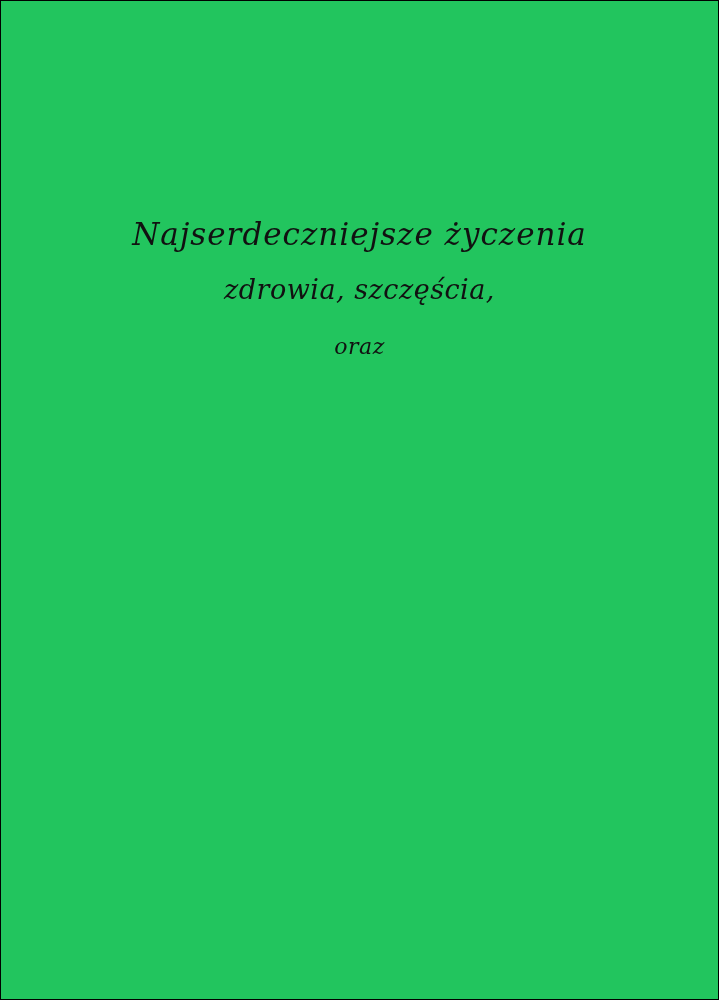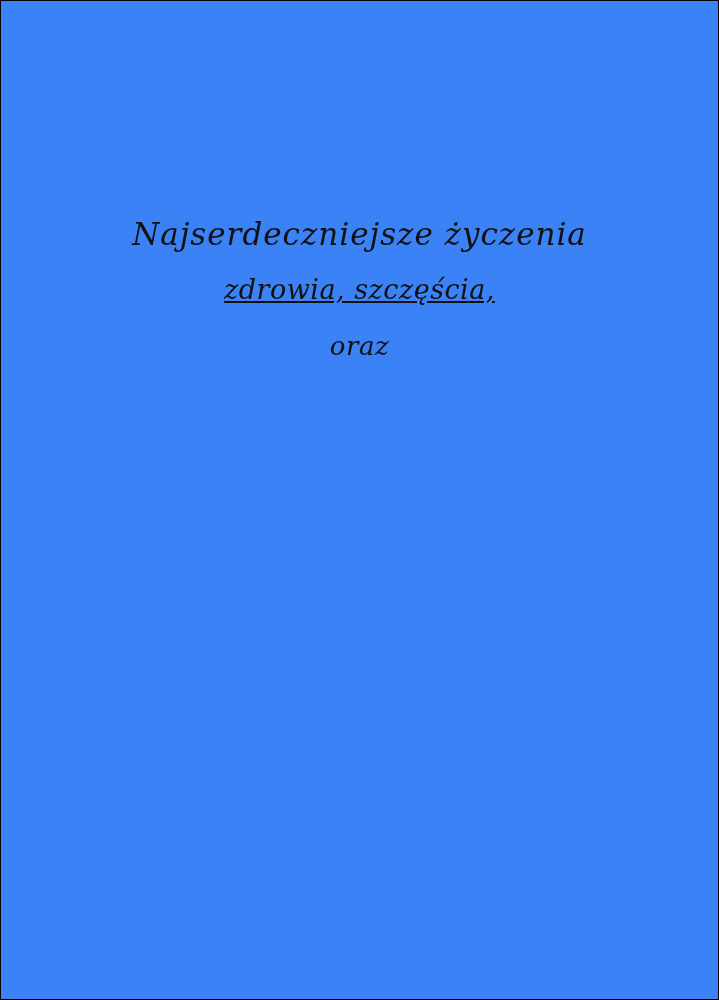--- a/index.html
+++ b/index.html
@@ -10,21 +10,21 @@
   body {
     width: 719px;
     height: 1000px;
     font-family: "Liberation Serif", serif;
   }
   .card {
     position: relative;
     box-sizing: border-box;
     width: 719px;
     height: 1000px;
-    background: #3b82f6;
+    background: #22c55e;
     border: 1px solid #000000;
     overflow: hidden;
   }
   .greeting-block {
     position: absolute;
     left: 0;
     right: 0;
     top: 205px;
     text-align: center;
   }
@@ -36,28 +36,27 @@
     white-space: nowrap;
   }
   .line-1 {
     font-size: 31px;
     line-height: 56px;
     letter-spacing: 1px;
   }
   .line-2 {
     font-size: 27px;
     line-height: 56px;
-    text-decoration: underline;
   }
   .line-3 {
     font-size: 27px;
     line-height: 57px;
   }
   .line-4 {
-    font-size: 26px;
+    font-size: 22px;
     line-height: 57px;
     font-style: italic;
   }
   .line-5 {
     font-size: 27px;
     line-height: 57px;
   }
 </style>
 </head>
 <body>

